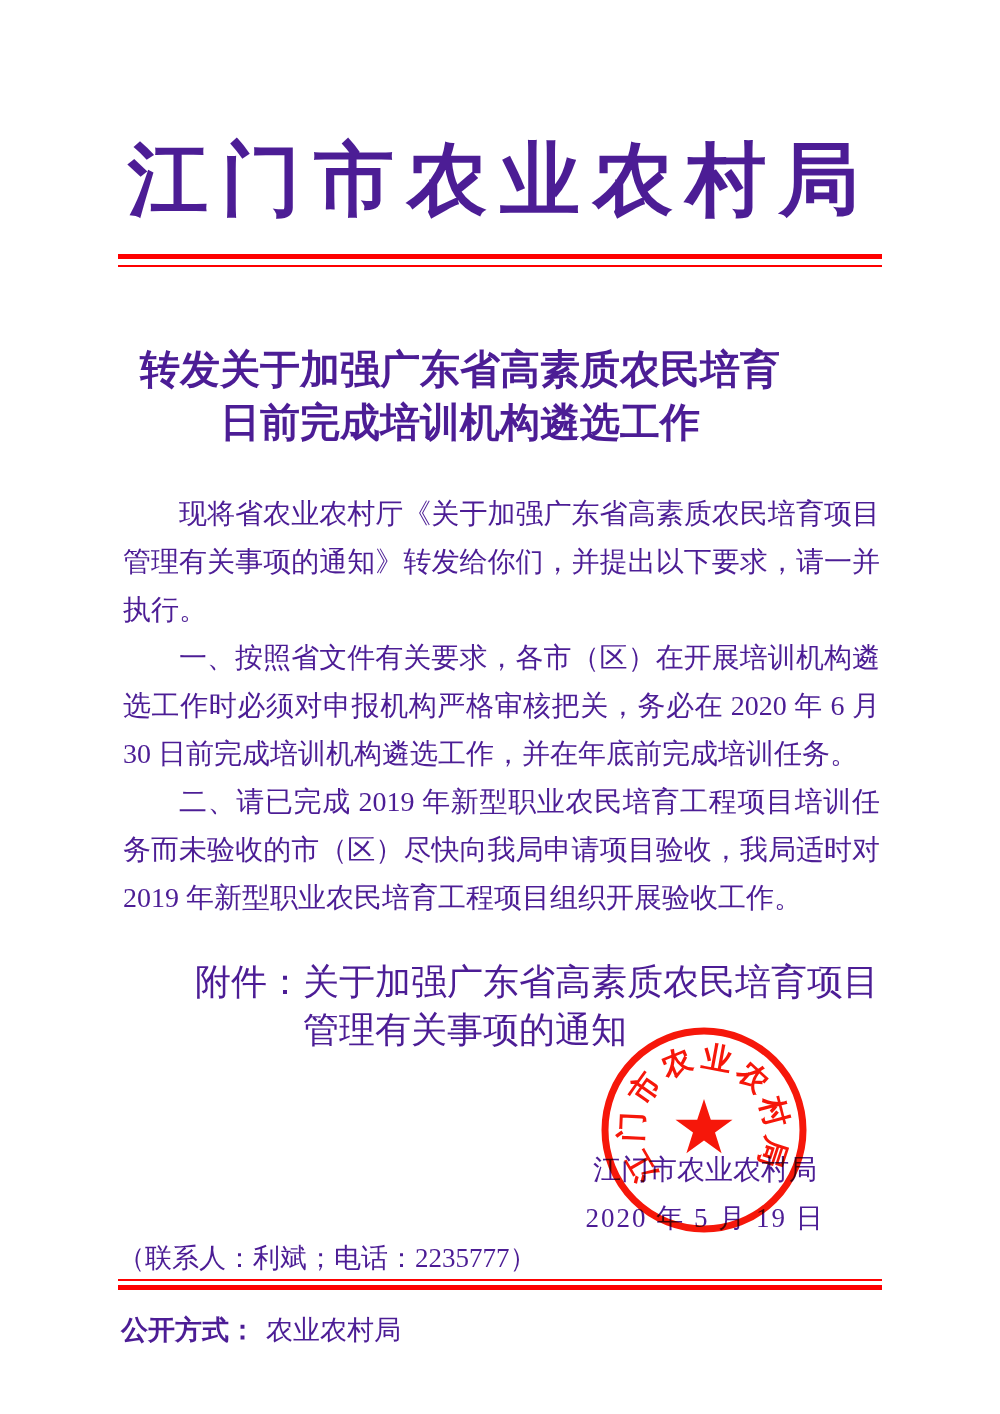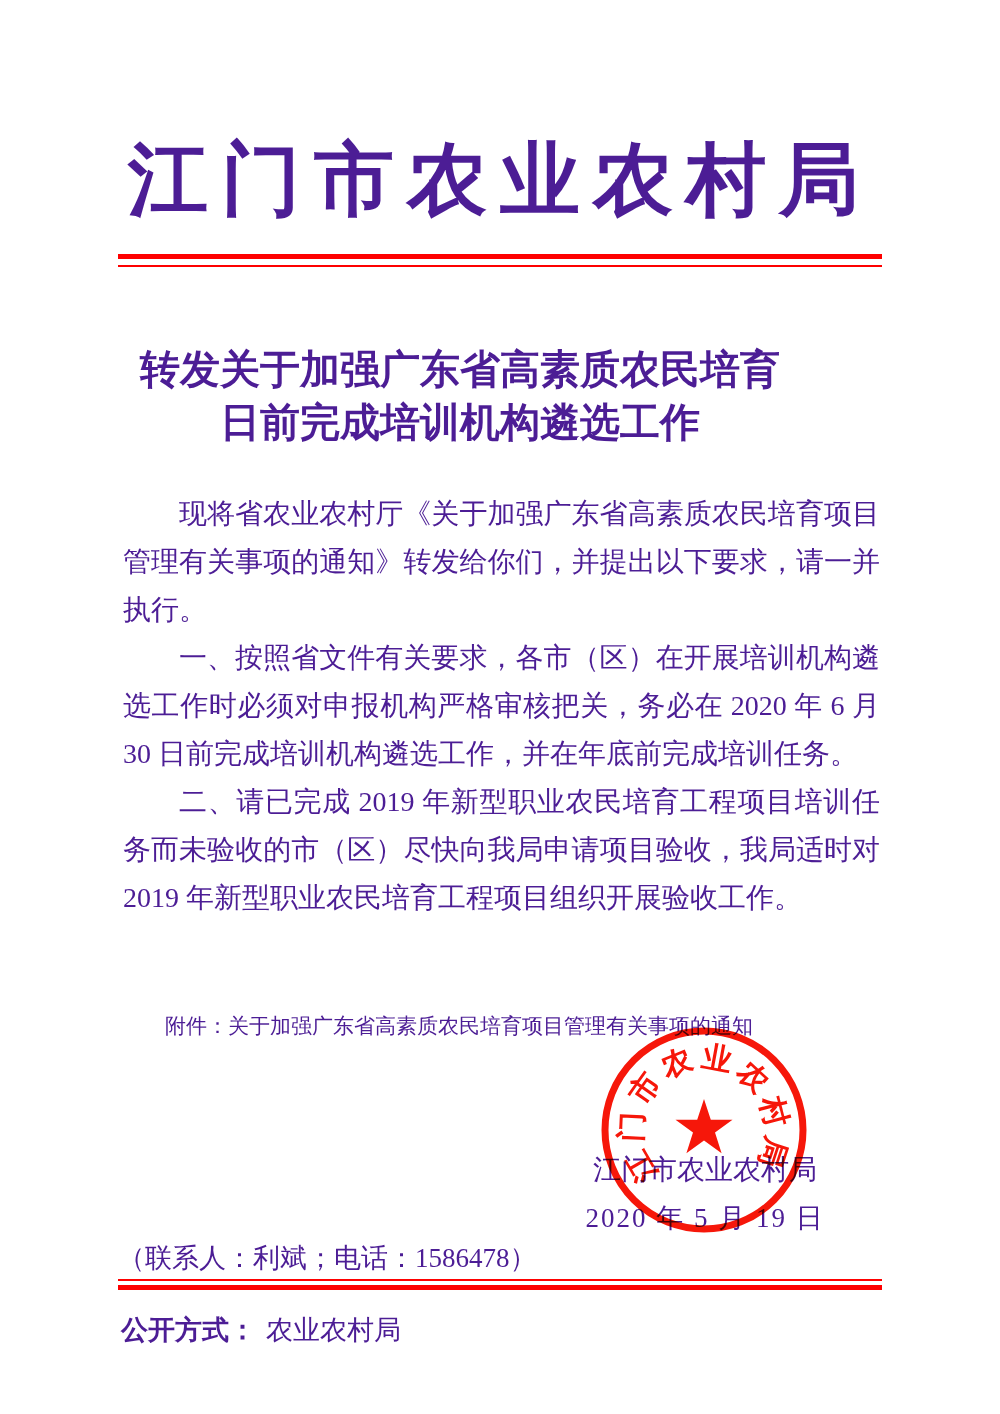--- a/index.html
+++ b/index.html
@@ -15,21 +15,21 @@
   .rule-bottom{top:1279px;}
   .rule-bottom .thin{height:2px;background:#fe0000;}
   .rule-bottom .thick{height:5px;background:#fe0000;margin-top:4px;}
   .doc-title{position:absolute;top:326px;left:0;width:920px;text-align:center;
         font-size:40px;font-weight:bold;line-height:53px;margin-top:17px;}
   .body-text{position:absolute;top:490px;left:123px;width:757px;
         font-size:28px;line-height:48px;text-align:justify;}
   .body-text p{margin:0;}
   .body-text p.indent{text-indent:2em;}
   .attachment{position:absolute;top:958px;left:123px;width:757px;
-        font-size:21px;line-height:48px;padding-left:5em;text-indent:-3em;box-sizing:border-box;margin-top:44px;}
+        font-size:36px;line-height:48px;padding-left:5em;text-indent:-3em;box-sizing:border-box;}
   .seal{position:absolute;left:596px;top:1022px;width:216px;height:216px;
         mix-blend-mode:multiply;pointer-events:none;z-index:3;}
   .seal svg{width:216px;height:216px;}
   .seal-char{fill:#f6170a;font-size:30px;font-weight:bold;
         font-family:"Liberation Serif","DejaVu Serif",serif;}
   .signer{position:absolute;top:1150px;left:480px;width:450px;text-align:center;
         font-size:28px;line-height:40px;z-index:2;}
   .doc-date{position:absolute;top:1198px;left:480px;width:450px;text-align:center;
         font-size:27px;line-height:40px;letter-spacing:2px;z-index:2;}
   .contact{position:absolute;top:1238px;left:118px;font-size:27px;line-height:40px;}
@@ -76,21 +76,21 @@
           <text x="48.30648484649651" y="65.97995420494584" text-anchor="middle" dominant-baseline="central" transform="rotate(-54.85714285714286 48.30648484649651 65.97995420494584)" class="seal-char">市</text>
           <text x="80.31654122633623" y="40.45278606539824" text-anchor="middle" dominant-baseline="central" transform="rotate(-22.285714285714292 80.31654122633623 40.45278606539824)" class="seal-char">农</text>
           <text x="121.03465332030046" y="36.17314003230004" text-anchor="middle" dominant-baseline="central" transform="rotate(10.285714285714278 121.03465332030046 36.17314003230004)" class="seal-char">业</text>
           <text x="157.65260985727713" y="54.487213356422686" text-anchor="middle" dominant-baseline="central" transform="rotate(42.85714285714286 157.65260985727713 54.487213356422686)" class="seal-char">农</text>
           <text x="178.65193663689865" y="89.63416624665086" text-anchor="middle" dominant-baseline="central" transform="rotate(75.42857142857142 178.65193663689865 89.63416624665086)" class="seal-char">村</text>
           <text x="177.4271256895462" y="130.55824058937117" text-anchor="middle" dominant-baseline="central" transform="rotate(108 177.4271256895462 130.55824058937117)" class="seal-char">局</text>
         </g>
     </svg>
   </div>
 
-  <div class="contact">（联系人：利斌；电话：1586478）</div>
+  <div class="contact">（联系人：利斌；电话：2235777）</div>
 
   <div class="rule rule-bottom">
     <div class="thin"></div>
     <div class="thick"></div>
   </div>
 
   <div class="disclosure">
     <span class="label">公开方式：</span><span class="value">农业农村局</span>
   </div>
 

